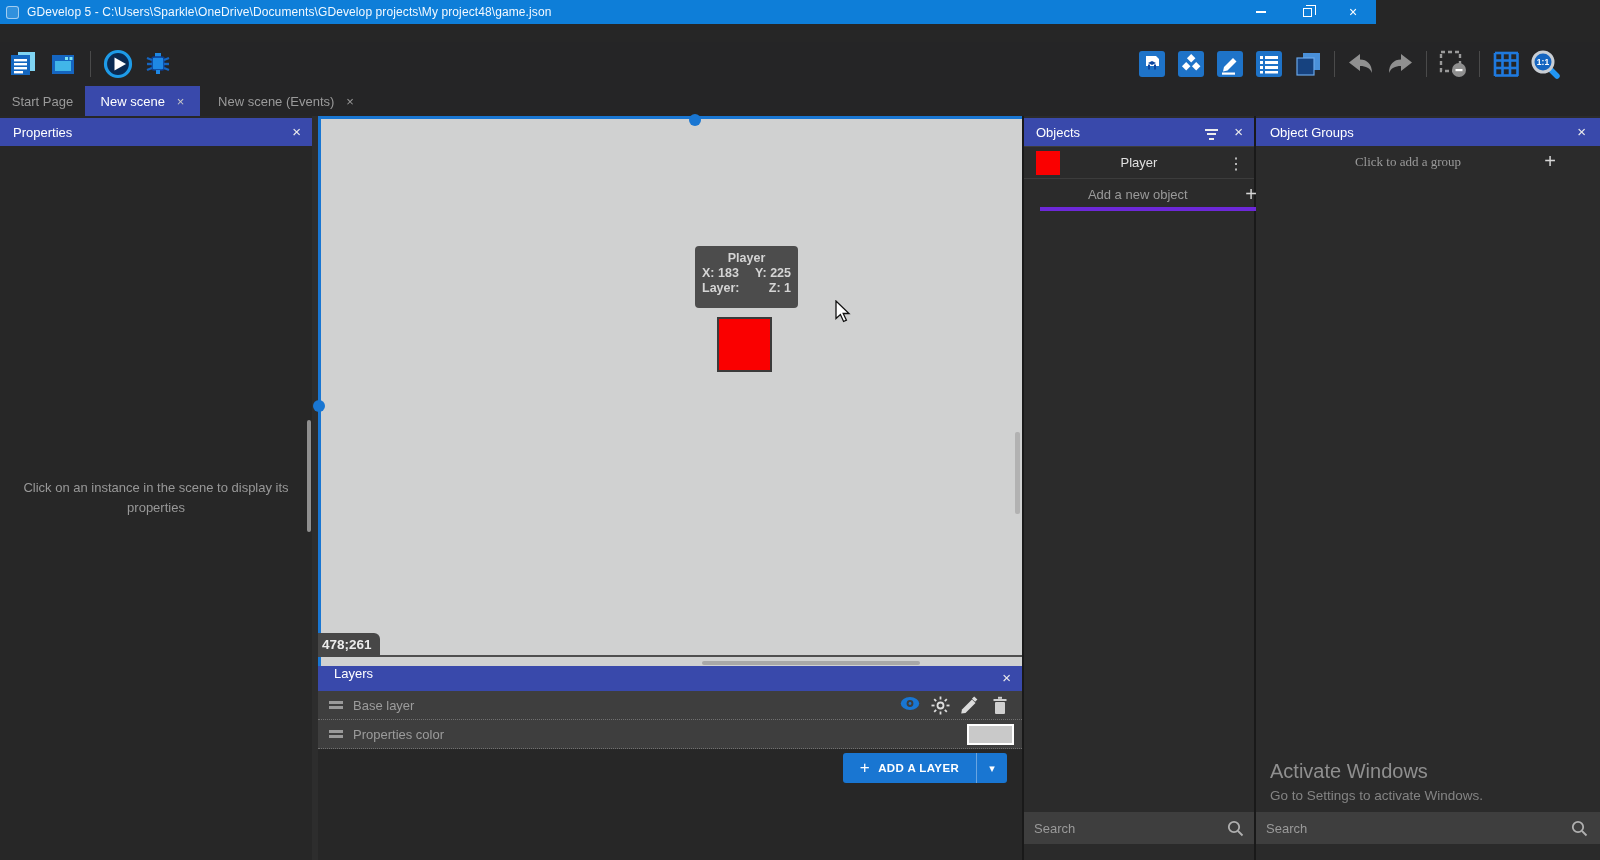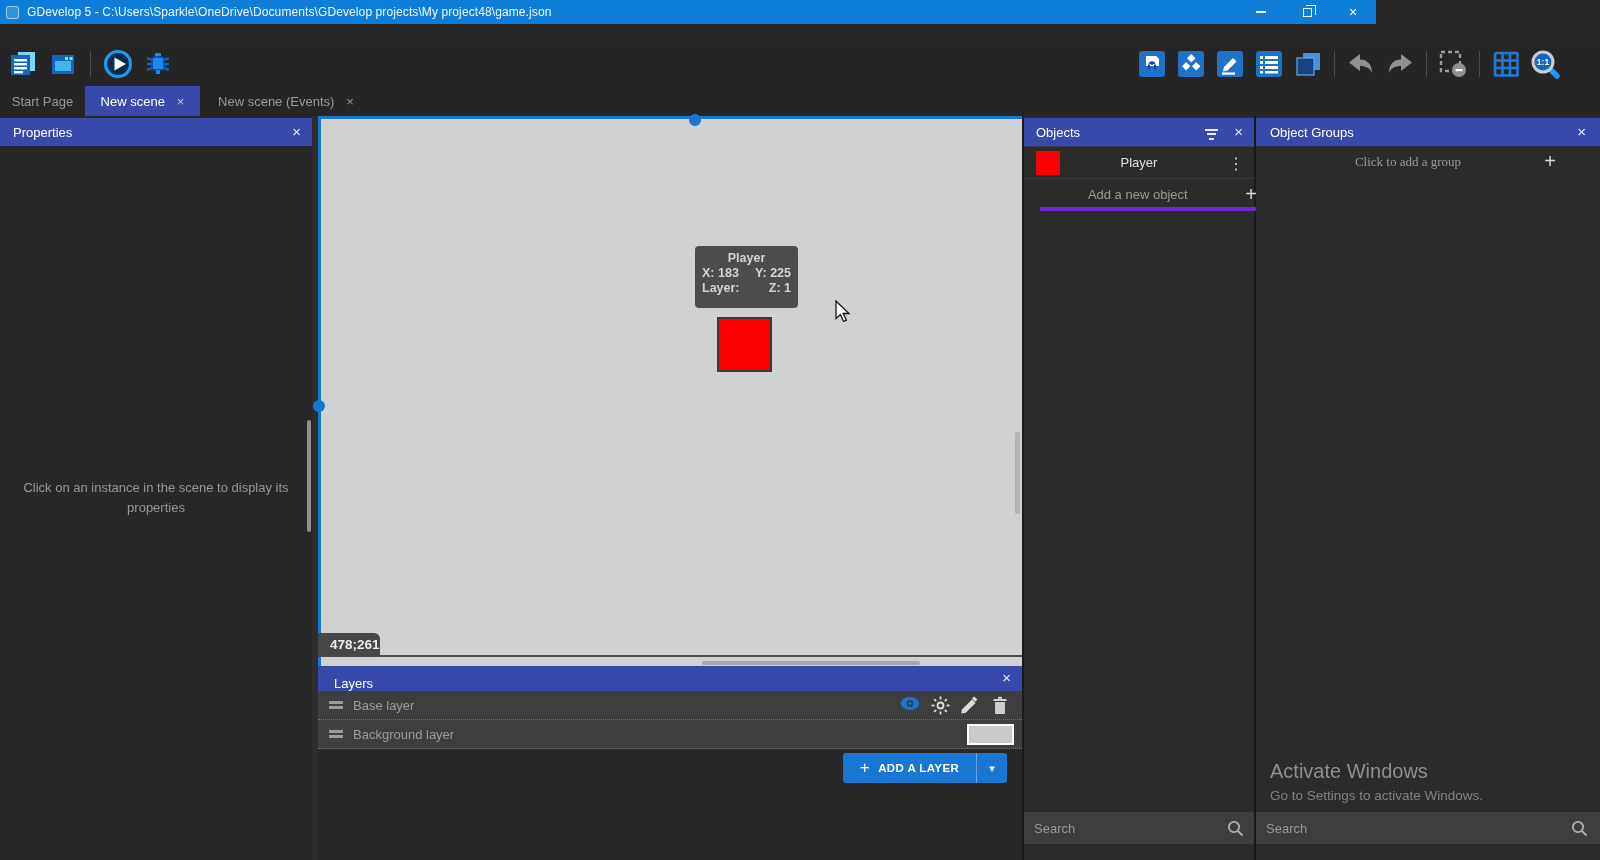--- a/index.html
+++ b/index.html
@@ -61,38 +61,38 @@
 
   
   .scene-area { position:absolute; left:312px; top:116px; width:712px; height:744px; background:#2d2d2d; }
   .canvas { position:absolute; left:6px; top:0; width:704px; height:550px; background:#d0d1d1; }
   .scroll-line-h { position:absolute; left:6px; top:0; width:704px; height:3px; background:#1976d2; }
   .scroll-dot-h { position:absolute; left:377px; top:-2px; width:12px; height:12px; border-radius:50%; background:#1976d2; }
   .scroll-line-v { position:absolute; left:6px; top:0; width:3px; height:550px; background:#1976d2; }
   .scroll-dot-v { position:absolute; left:1px; top:284px; width:12px; height:12px; border-radius:50%; background:#1976d2; }
   .canvas-bottom-line { position:absolute; left:6px; top:539px; width:704px; height:2px; background:#4f4f4f; }
   .coords-badge { position:absolute; left:6px; top:517px; width:62px; height:24px; background:#474747;
-                  color:#ececec; font-size:13.5px; font-weight:bold; line-height:24px; padding-left:12px;
+                  color:#ececec; font-size:13.5px; font-weight:bold; line-height:24px; padding-left:4px;
                   border-radius:0 6px 0 0; }
   .hscroll-handle { position:absolute; left:390px; top:545px; width:218px; height:4px; background:#a8a8a8; border-radius:2px; }
   .vscroll-handle { position:absolute; left:703px; top:316px; width:5px; height:82px; background:#b2b2b2; border-radius:2px; }
 
   .instance-tooltip { position:absolute; left:383px; top:130px; width:103px; height:62px;
                       background:#4c4c4c; border-radius:4px; color:#d4d4d4; font-size:12.5px;
                       font-weight:bold; padding:5px 7px; }
   .tt-title { text-align:center; }
   .tt-row { display:flex; justify-content:space-between; margin-top:1px; }
   .player-instance { position:absolute; left:405px; top:201px; width:55px; height:55px;
                      background:#fa0000; border:2px solid #3b3b3b; }
   .mouse-cursor { position:absolute; left:522px; top:184px; }
 
   
   .layers-panel { position:absolute; left:6px; top:550px; width:704px; height:194px; background:#272727; }
   .layers-header { position:absolute; left:0; top:0; width:100%; height:25px; background:#3949ab;
-                   display:flex; align-items:flex-end; color:#fff; font-size:13px; }
+                   display:flex; align-items:flex-start; color:#fff; font-size:13px; }
   .layers-header .panel-title { margin-left:16px; }
   .layers-header .hdr-close { top:4px; }
   .layer-rows { position:absolute; left:0; top:25px; width:100%; }
   .layer-row { position:relative; height:29px; background:#3e3e3e; border-bottom:1px dotted #707070;
                display:flex; align-items:center; }
   .drag-handle { width:14px; margin:0 0 0 11px; }
   .drag-handle div { height:2.5px; background:#9a9a9a; margin:2.5px 0; }
   .layer-label { margin-left:10px; font-size:13px; color:#9c9c9c; }
   .row-icon { position:absolute; top:5px; }
   .icon-eye { right:102px; }
@@ -398,21 +398,21 @@
               <rect x="1.5" y="3" width="13" height="2" fill="#cfcfcf"></rect>
               <rect x="3" y="6" width="10" height="12" rx="1" fill="#cfcfcf"></rect>
             </svg>
           </span>
         </div>
         <div class="layer-row">
           <div class="drag-handle">
               <div></div>
               <div></div>
             </div>
-          <span class="layer-label">Background layer</span>
+          <span class="layer-label">Properties color</span>
           <span class="bg-color-swatch"></span>
         </div>
       </div>
       <div class="add-layer-btn">
         <div class="add-layer-main">
           <span class="add-layer-plus">+</span>
           <span>ADD A LAYER</span>
         </div>
         <div class="add-layer-sep"></div>
         <div class="add-layer-caret">

